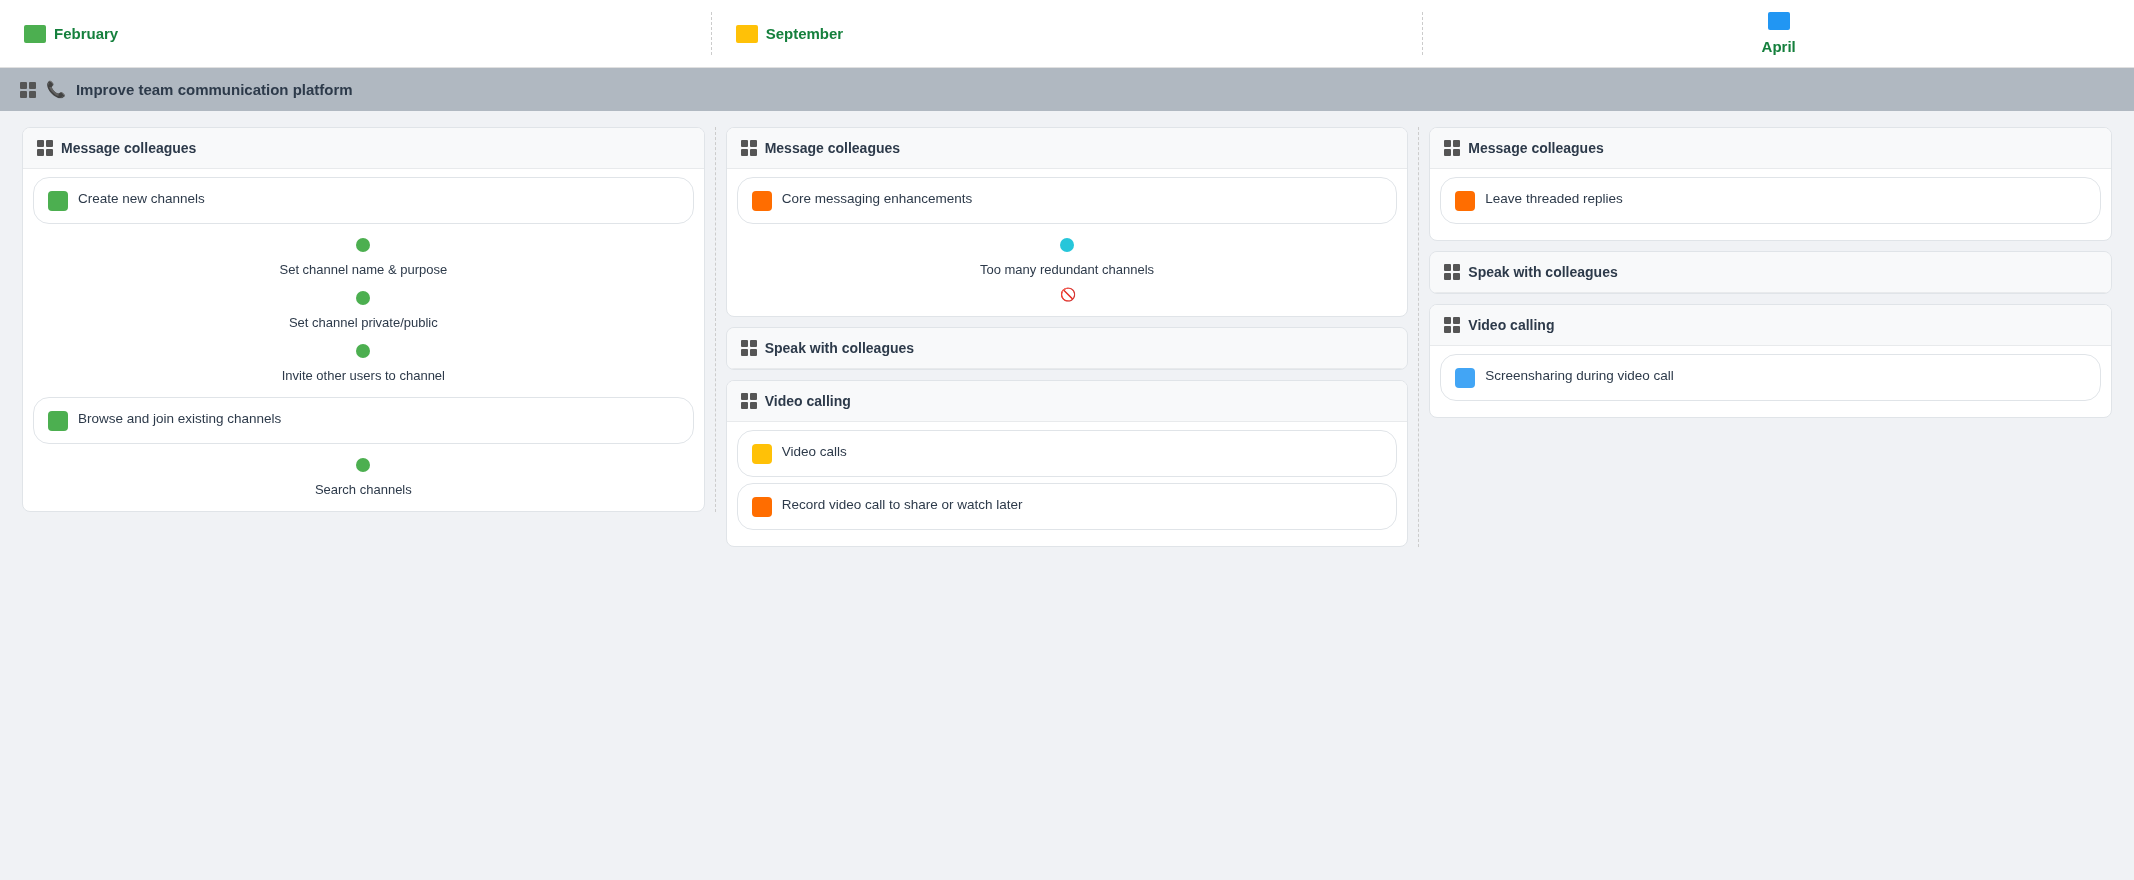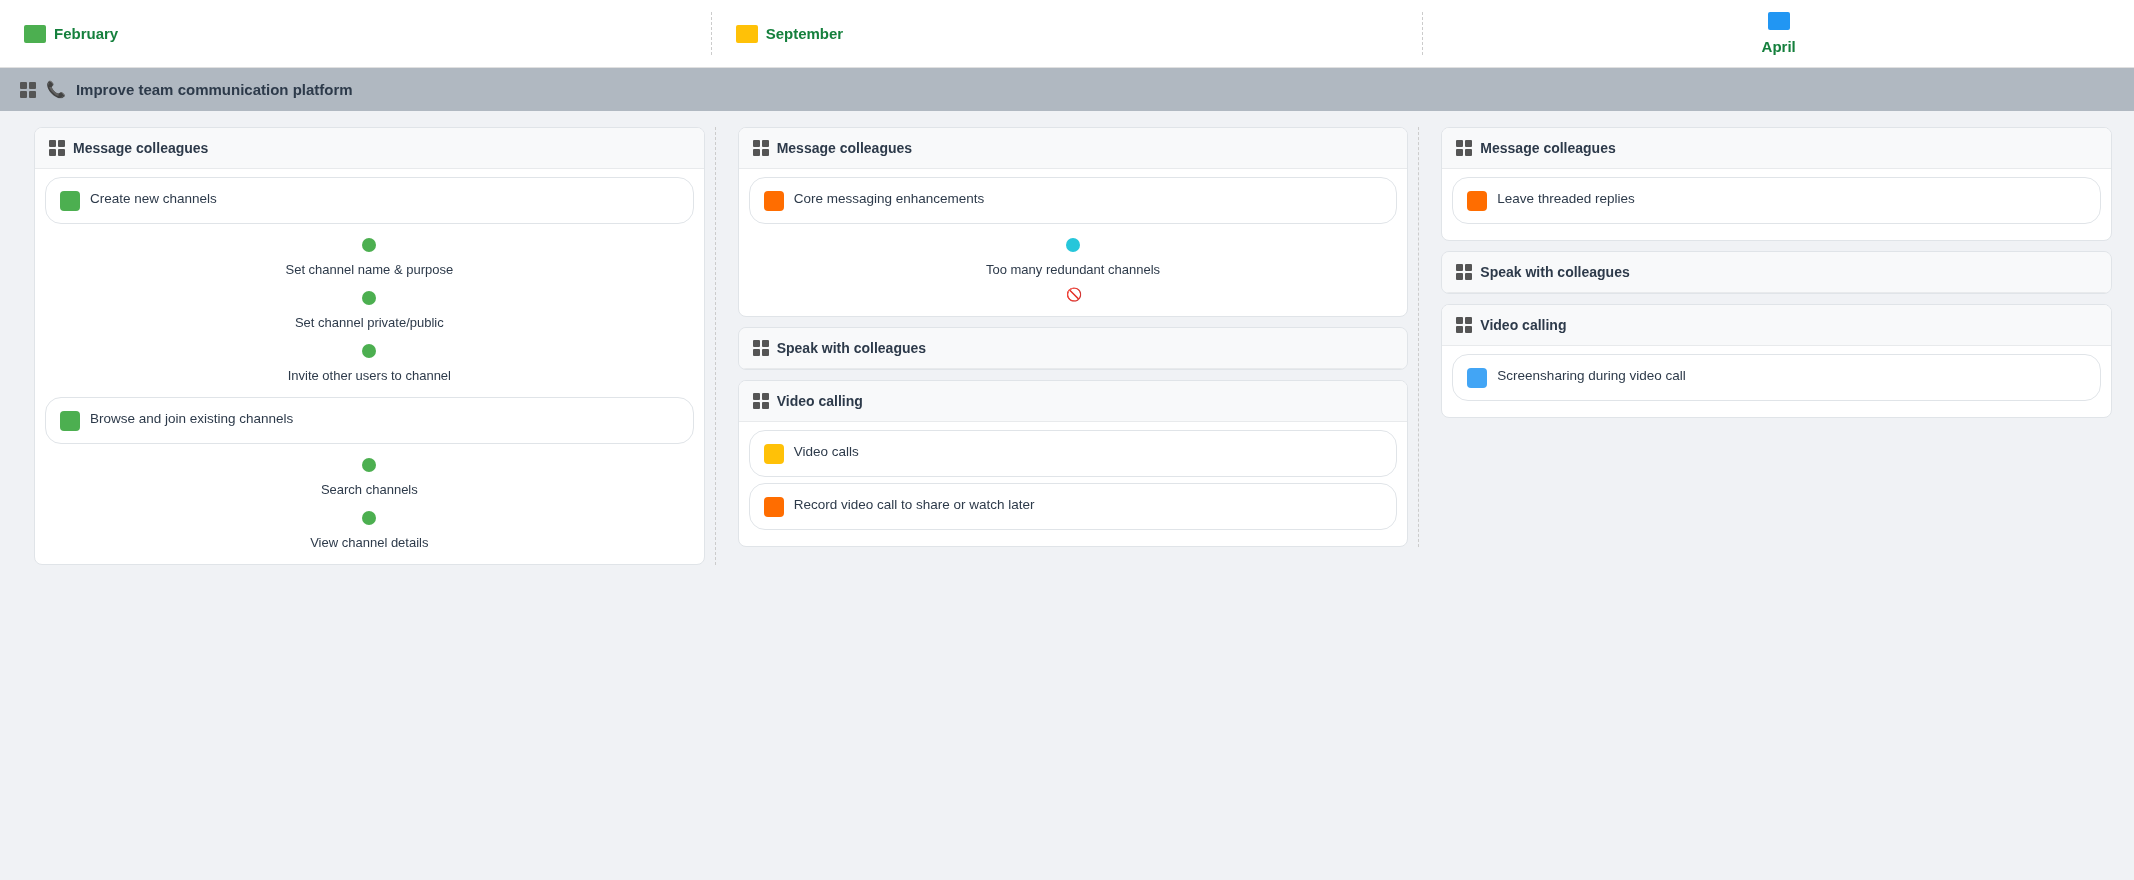--- a/index.html
+++ b/index.html
@@ -66,21 +66,20 @@
       flex-direction: column;
       gap: 10px;
     }
     .column:last-child { border-right: none; }
 
     .group-card {
       background: #fff;
       border-radius: 8px;
       border: 1px solid #e0e4e8;
       overflow: hidden;
-      margin-left: 12px;
     }
     .group-header {
       display: flex;
       align-items: center;
       gap: 8px;
       padding: 12px 14px;
       font-size: 14px;
       font-weight: 700;
       color: #2d3a4a;
       background: #f8f9fa;
@@ -215,24 +214,20 @@
         </div>
 
         <div class="story-card" style="margin-top:8px;">
           <div class="color-square green-square"></div>
           <span class="story-text">Browse and join existing channels</span>
         </div>
         <div class="task-row">
           <div class="color-dot green-dot"></div>
           <span class="task-text">Search channels</span>
         </div>
-        <div class="task-row">
-          <div class="color-dot green-dot"></div>
-          <span class="task-text">View channel details</span>
-        </div>
 
       </div>
     </div>
   </div>
 
   <div class="column">
 
     <div class="group-card">
       <div class="group-header">
         <div class="grid-icon">

